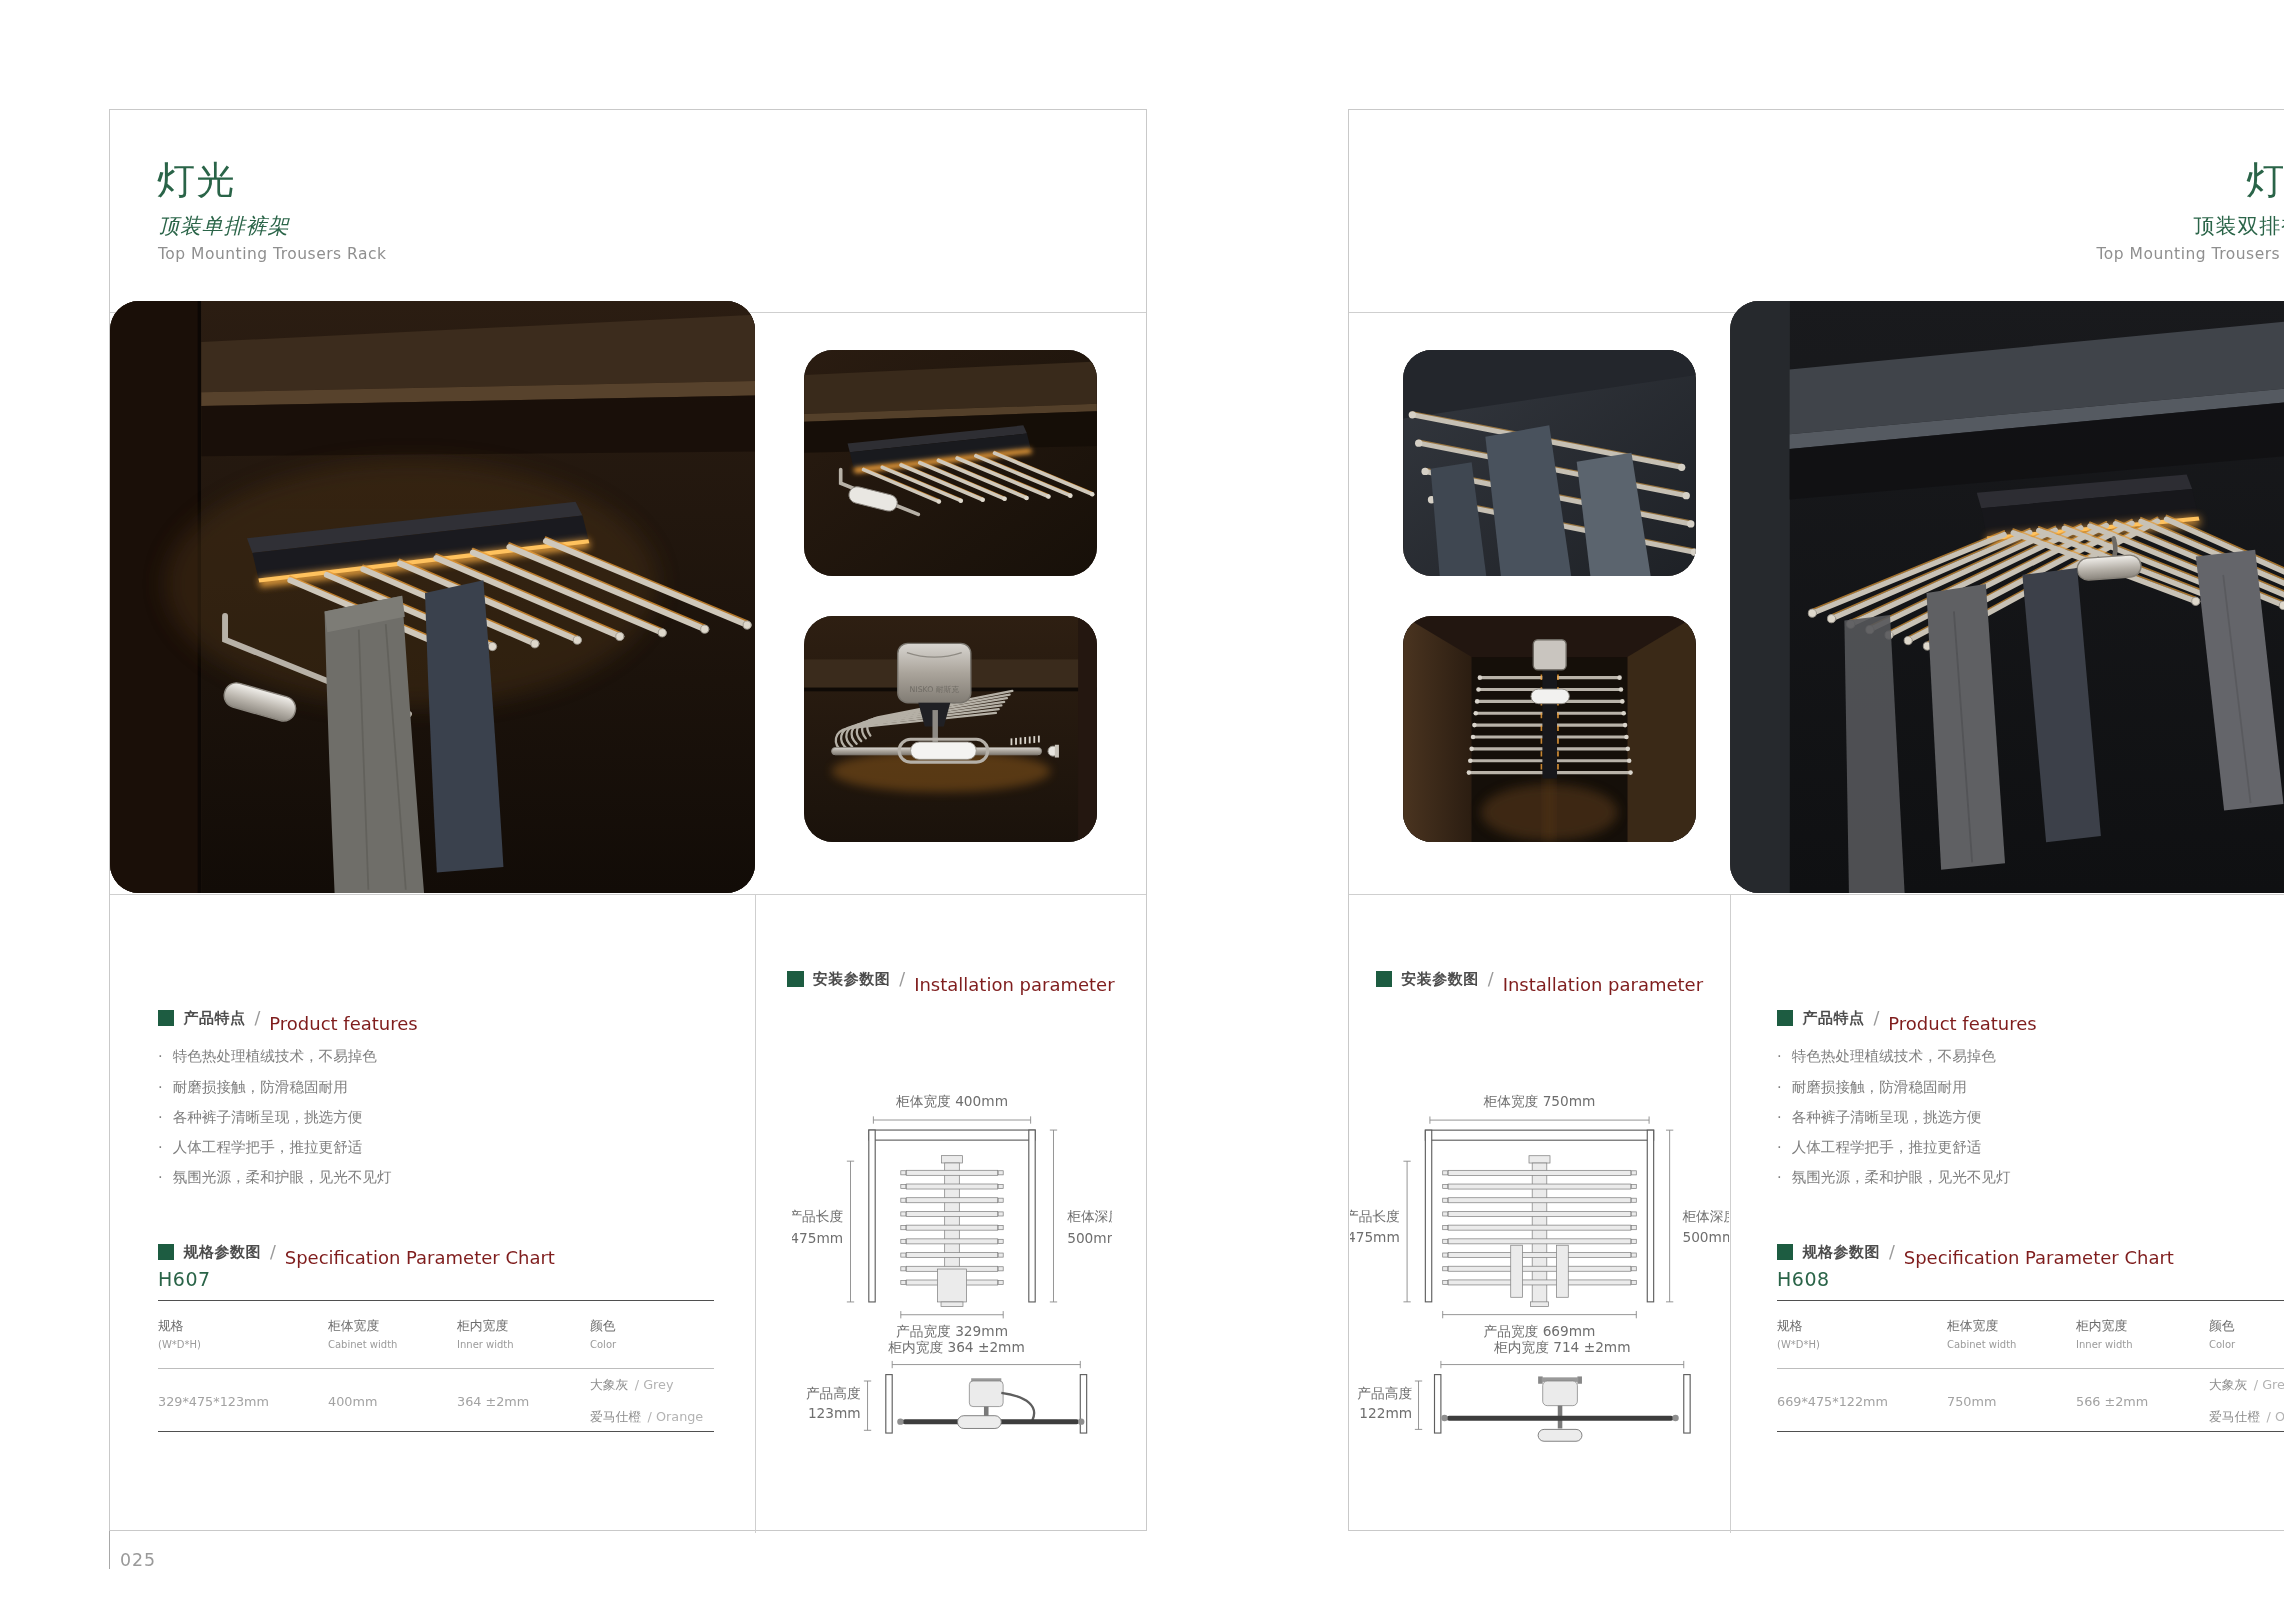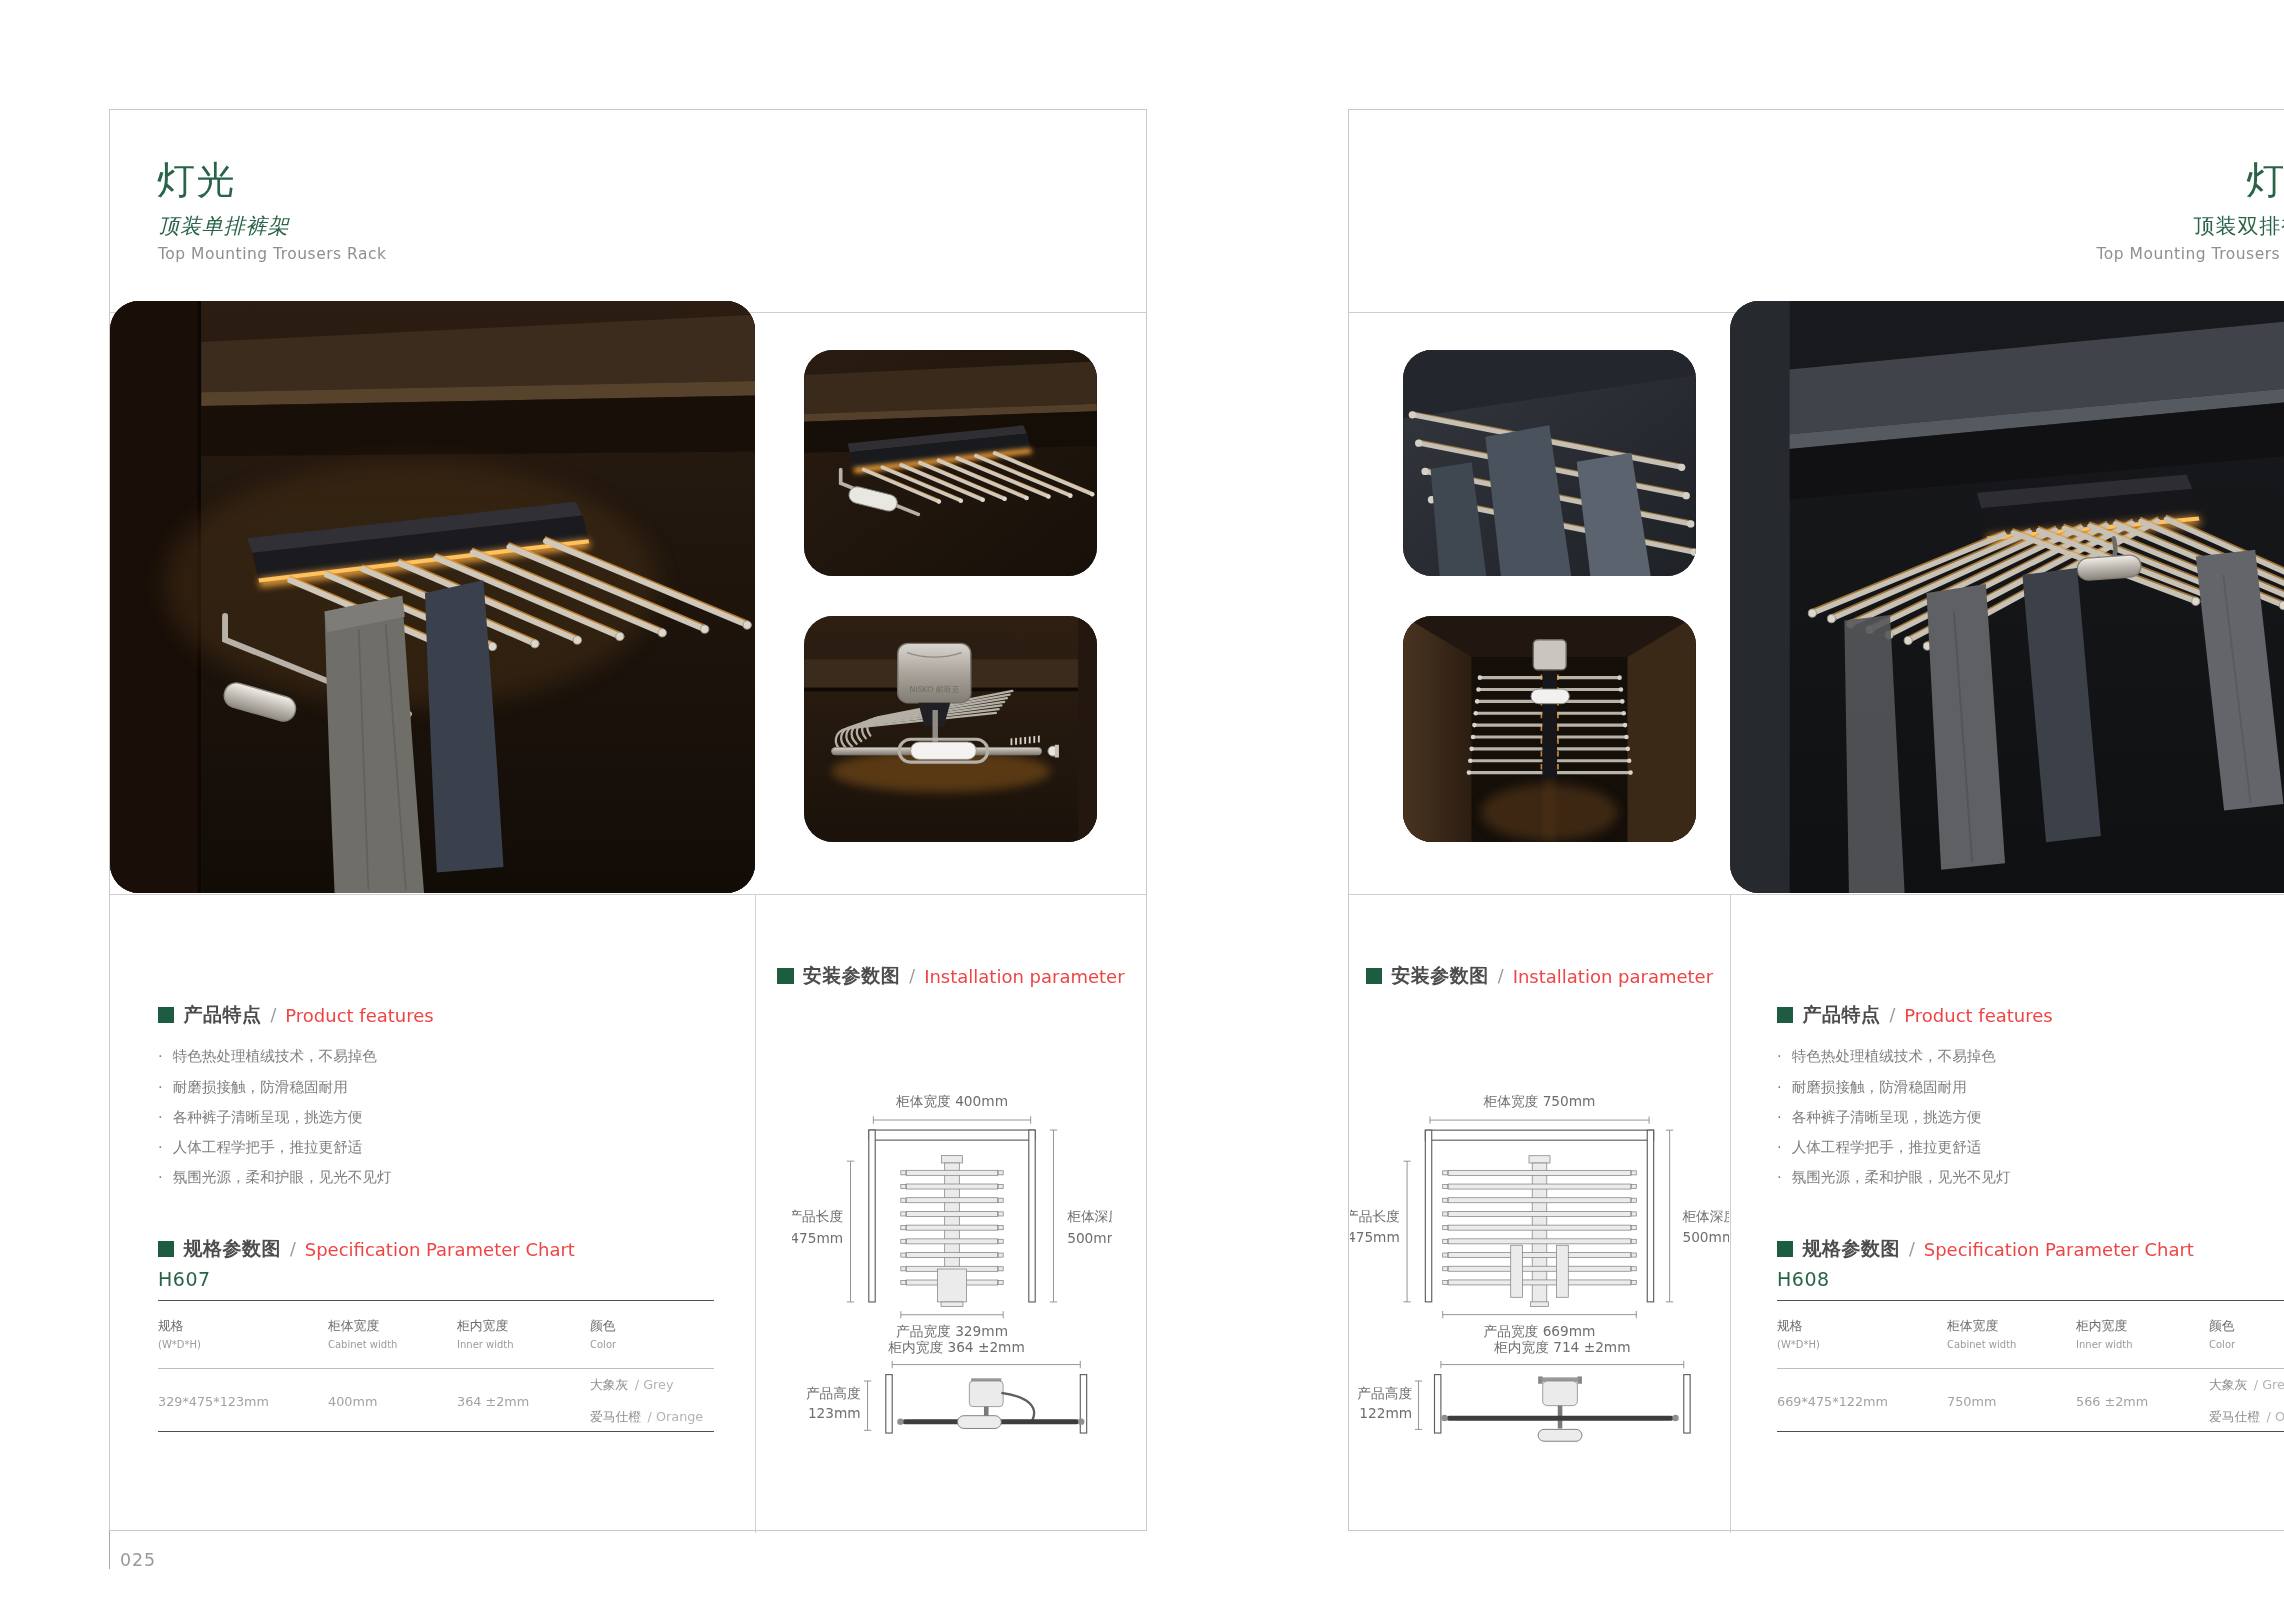--- a/index.html
+++ b/index.html
@@ -11,23 +11,23 @@
   .hdr{position:absolute;left:0;right:0;top:12px;height:190px;border-bottom:0.9px solid #cfcfcf;background:#fff;}
   .t1{font-size:38px;color:#2a6448;font-weight:500;letter-spacing:1.4px;}
   .t2{font-size:21px;color:#2a6448;letter-spacing:0.9px;}
   .t3{font-size:15.5px;color:#8f8f8f;letter-spacing:0.5px;}
   .ph{position:absolute;overflow:hidden;background:#1c130c;border-radius:29px;}
   .ph svg{display:block;}
   .vdiv{position:absolute;width:0.9px;background:#cfcfcf;}
   .hrule{position:absolute;height:0.9px;background:#cfcfcf;left:0;right:0;}
   .sec-head{position:absolute;display:flex;align-items:center;gap:9px;white-space:nowrap;}
   .sec-head .sq{width:16.4px;height:16.4px;background:#1d5c41;flex:0 0 auto;}
-  .sec-head .hc{font-size:19px;color:#4c4c4c;font-weight:600;letter-spacing:0.5px;}
+  .sec-head .hc{font-size:15px;color:#4c4c4c;font-weight:600;letter-spacing:0.5px;}
   .sec-head .sep{font-size:17.4px;color:#9a9a9a;}
-  .sec-head .he{font-size:18px;color:#ef4444;}
+  .sec-head .he{font-size:18px;color:#7f1d1d;margin-top:11px;}
   .center-head{justify-content:center;}
   .feat{position:absolute;display:flex;gap:10px;font-size:14.6px;color:#7f7f7f;white-space:nowrap;}
   .feat .dot{font-size:14.6px;color:#7f7f7f;}
   .model{position:absolute;font-size:19px;color:#2a6448;letter-spacing:0.5px;}
   .spec-table{position:absolute;height:132px;}
   .spec-table .rule{position:absolute;left:0;right:0;height:1.4px;background:#4f4f4f;}
   .spec-table .thin{position:absolute;left:0;right:0;height:0.9px;background:#bdbdbd;}
   .spec-table .ch{position:absolute;font-size:12.8px;color:#6d6d6d;white-space:nowrap;}
   .spec-table .ce{position:absolute;font-size:10px;color:#9b9b9b;white-space:nowrap;}
   .spec-table .cv{position:absolute;font-size:12.8px;color:#a2a2a2;white-space:nowrap;}

